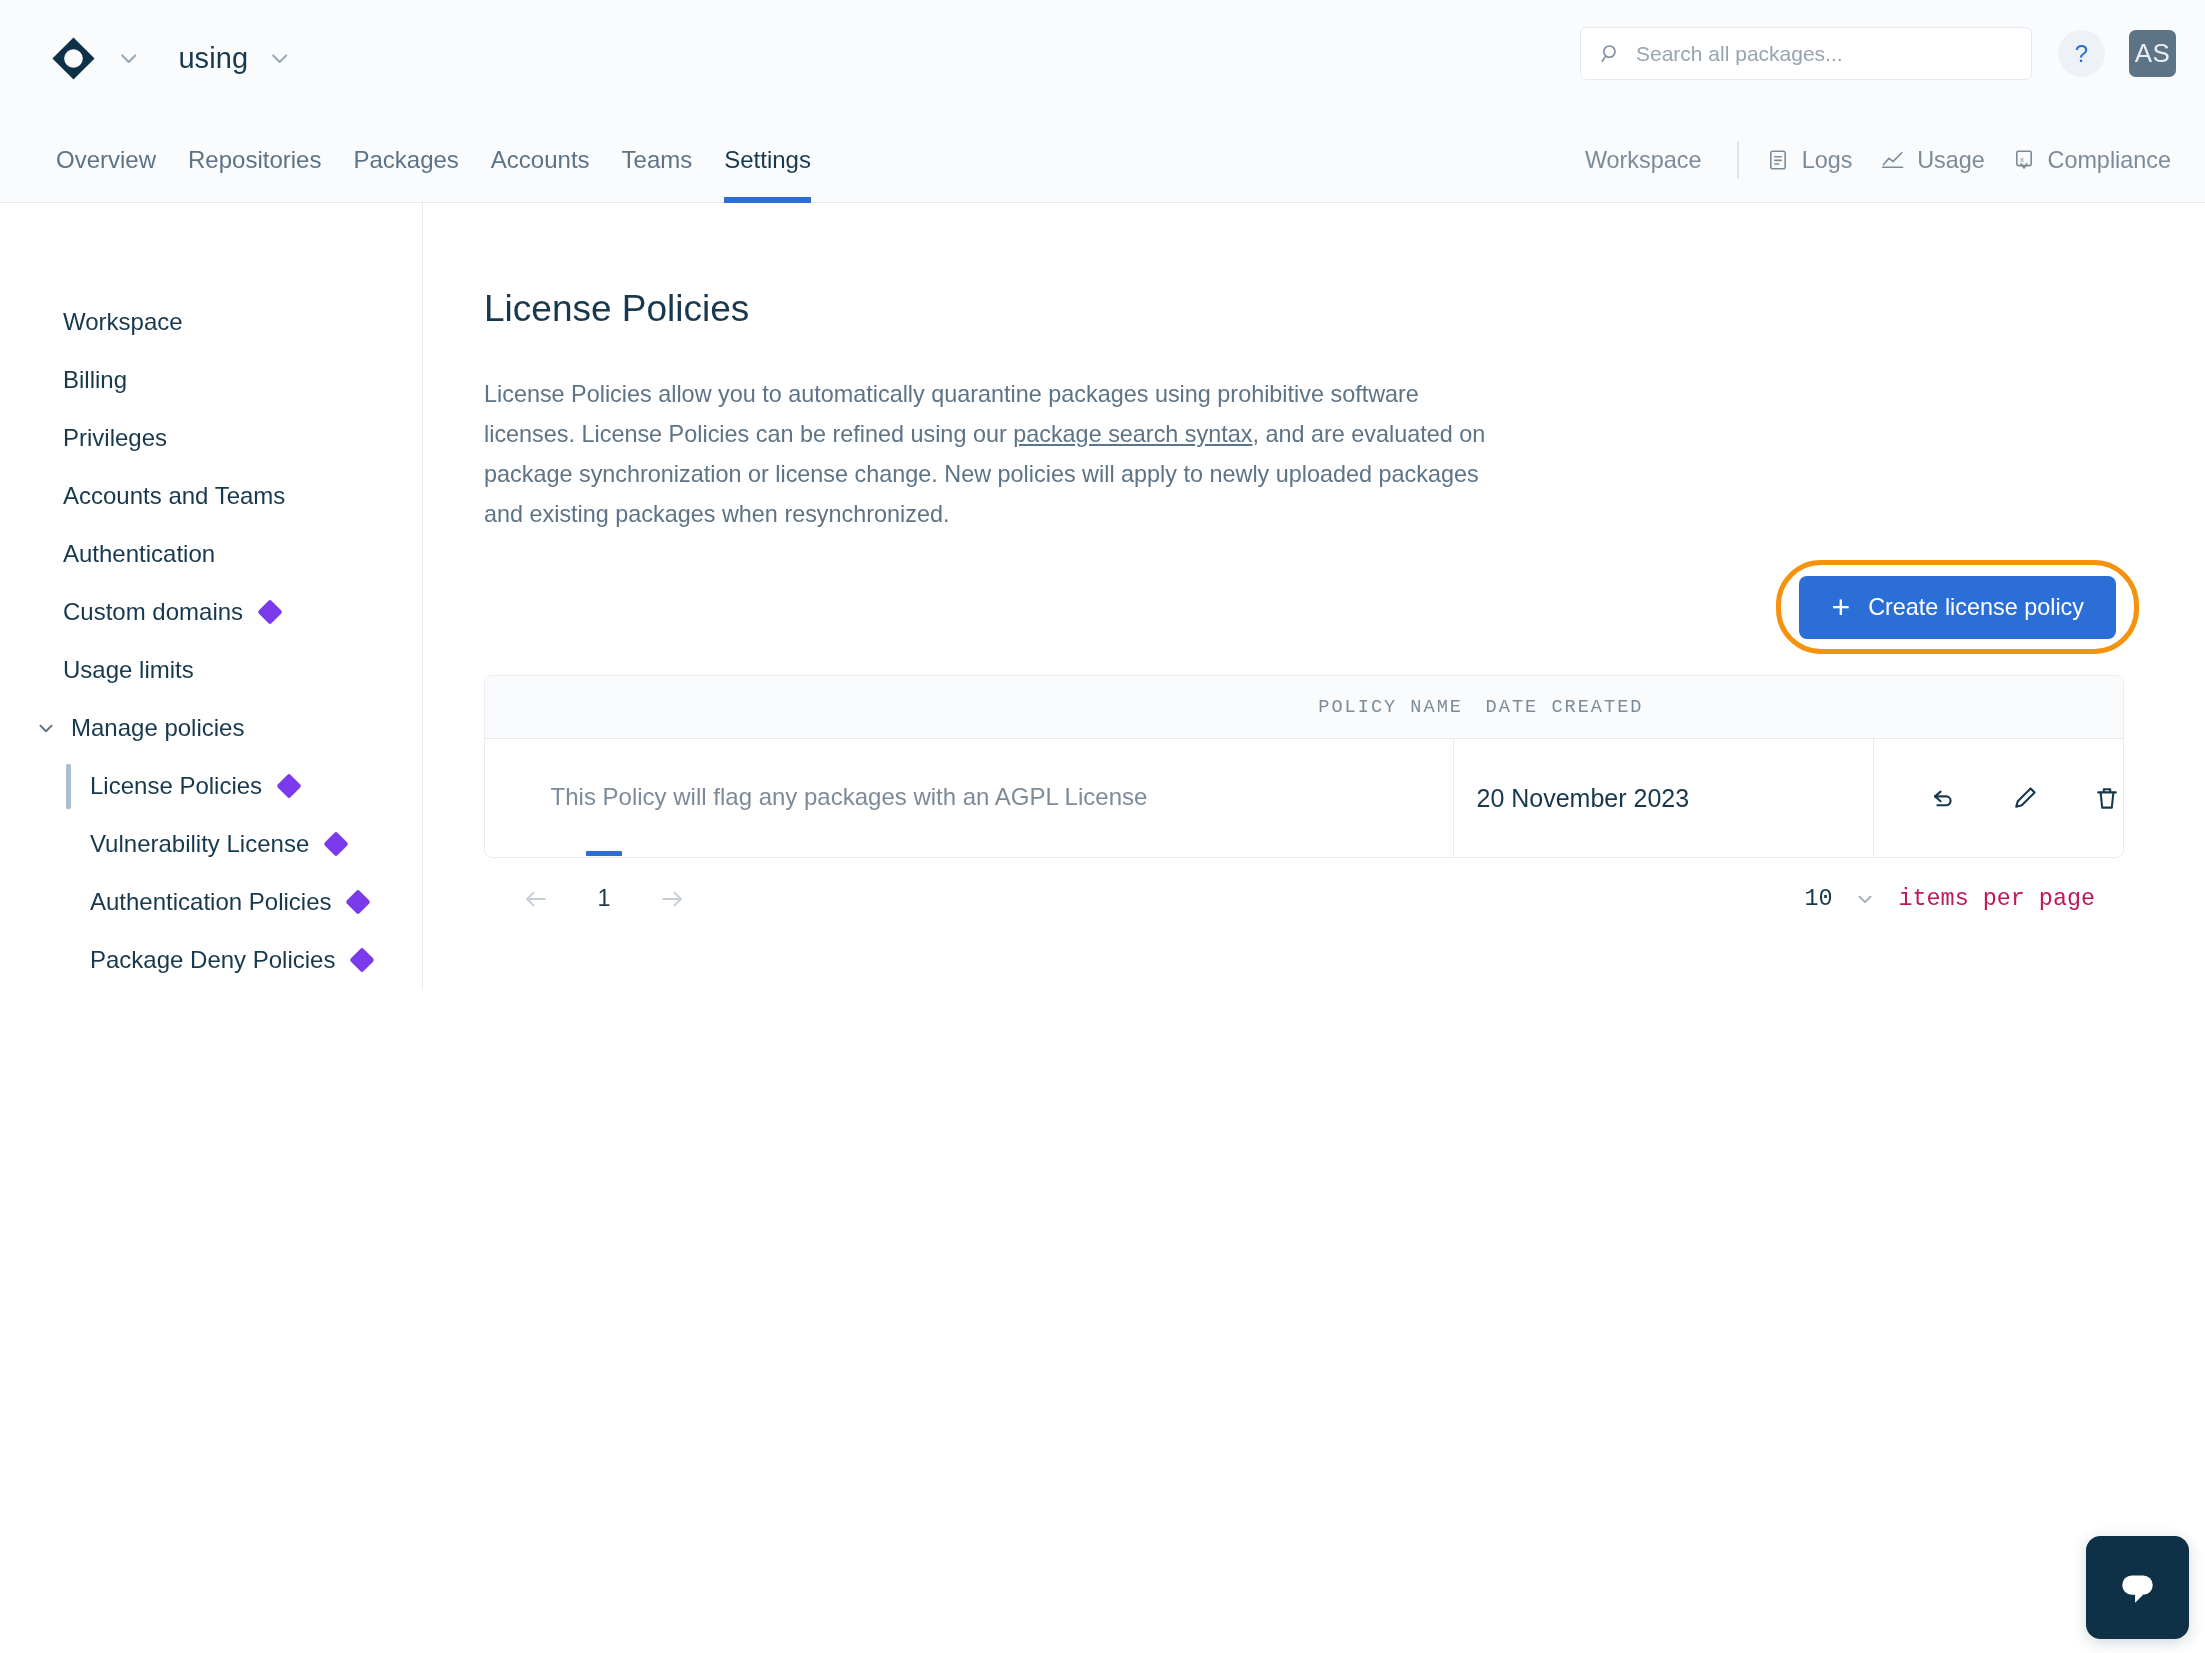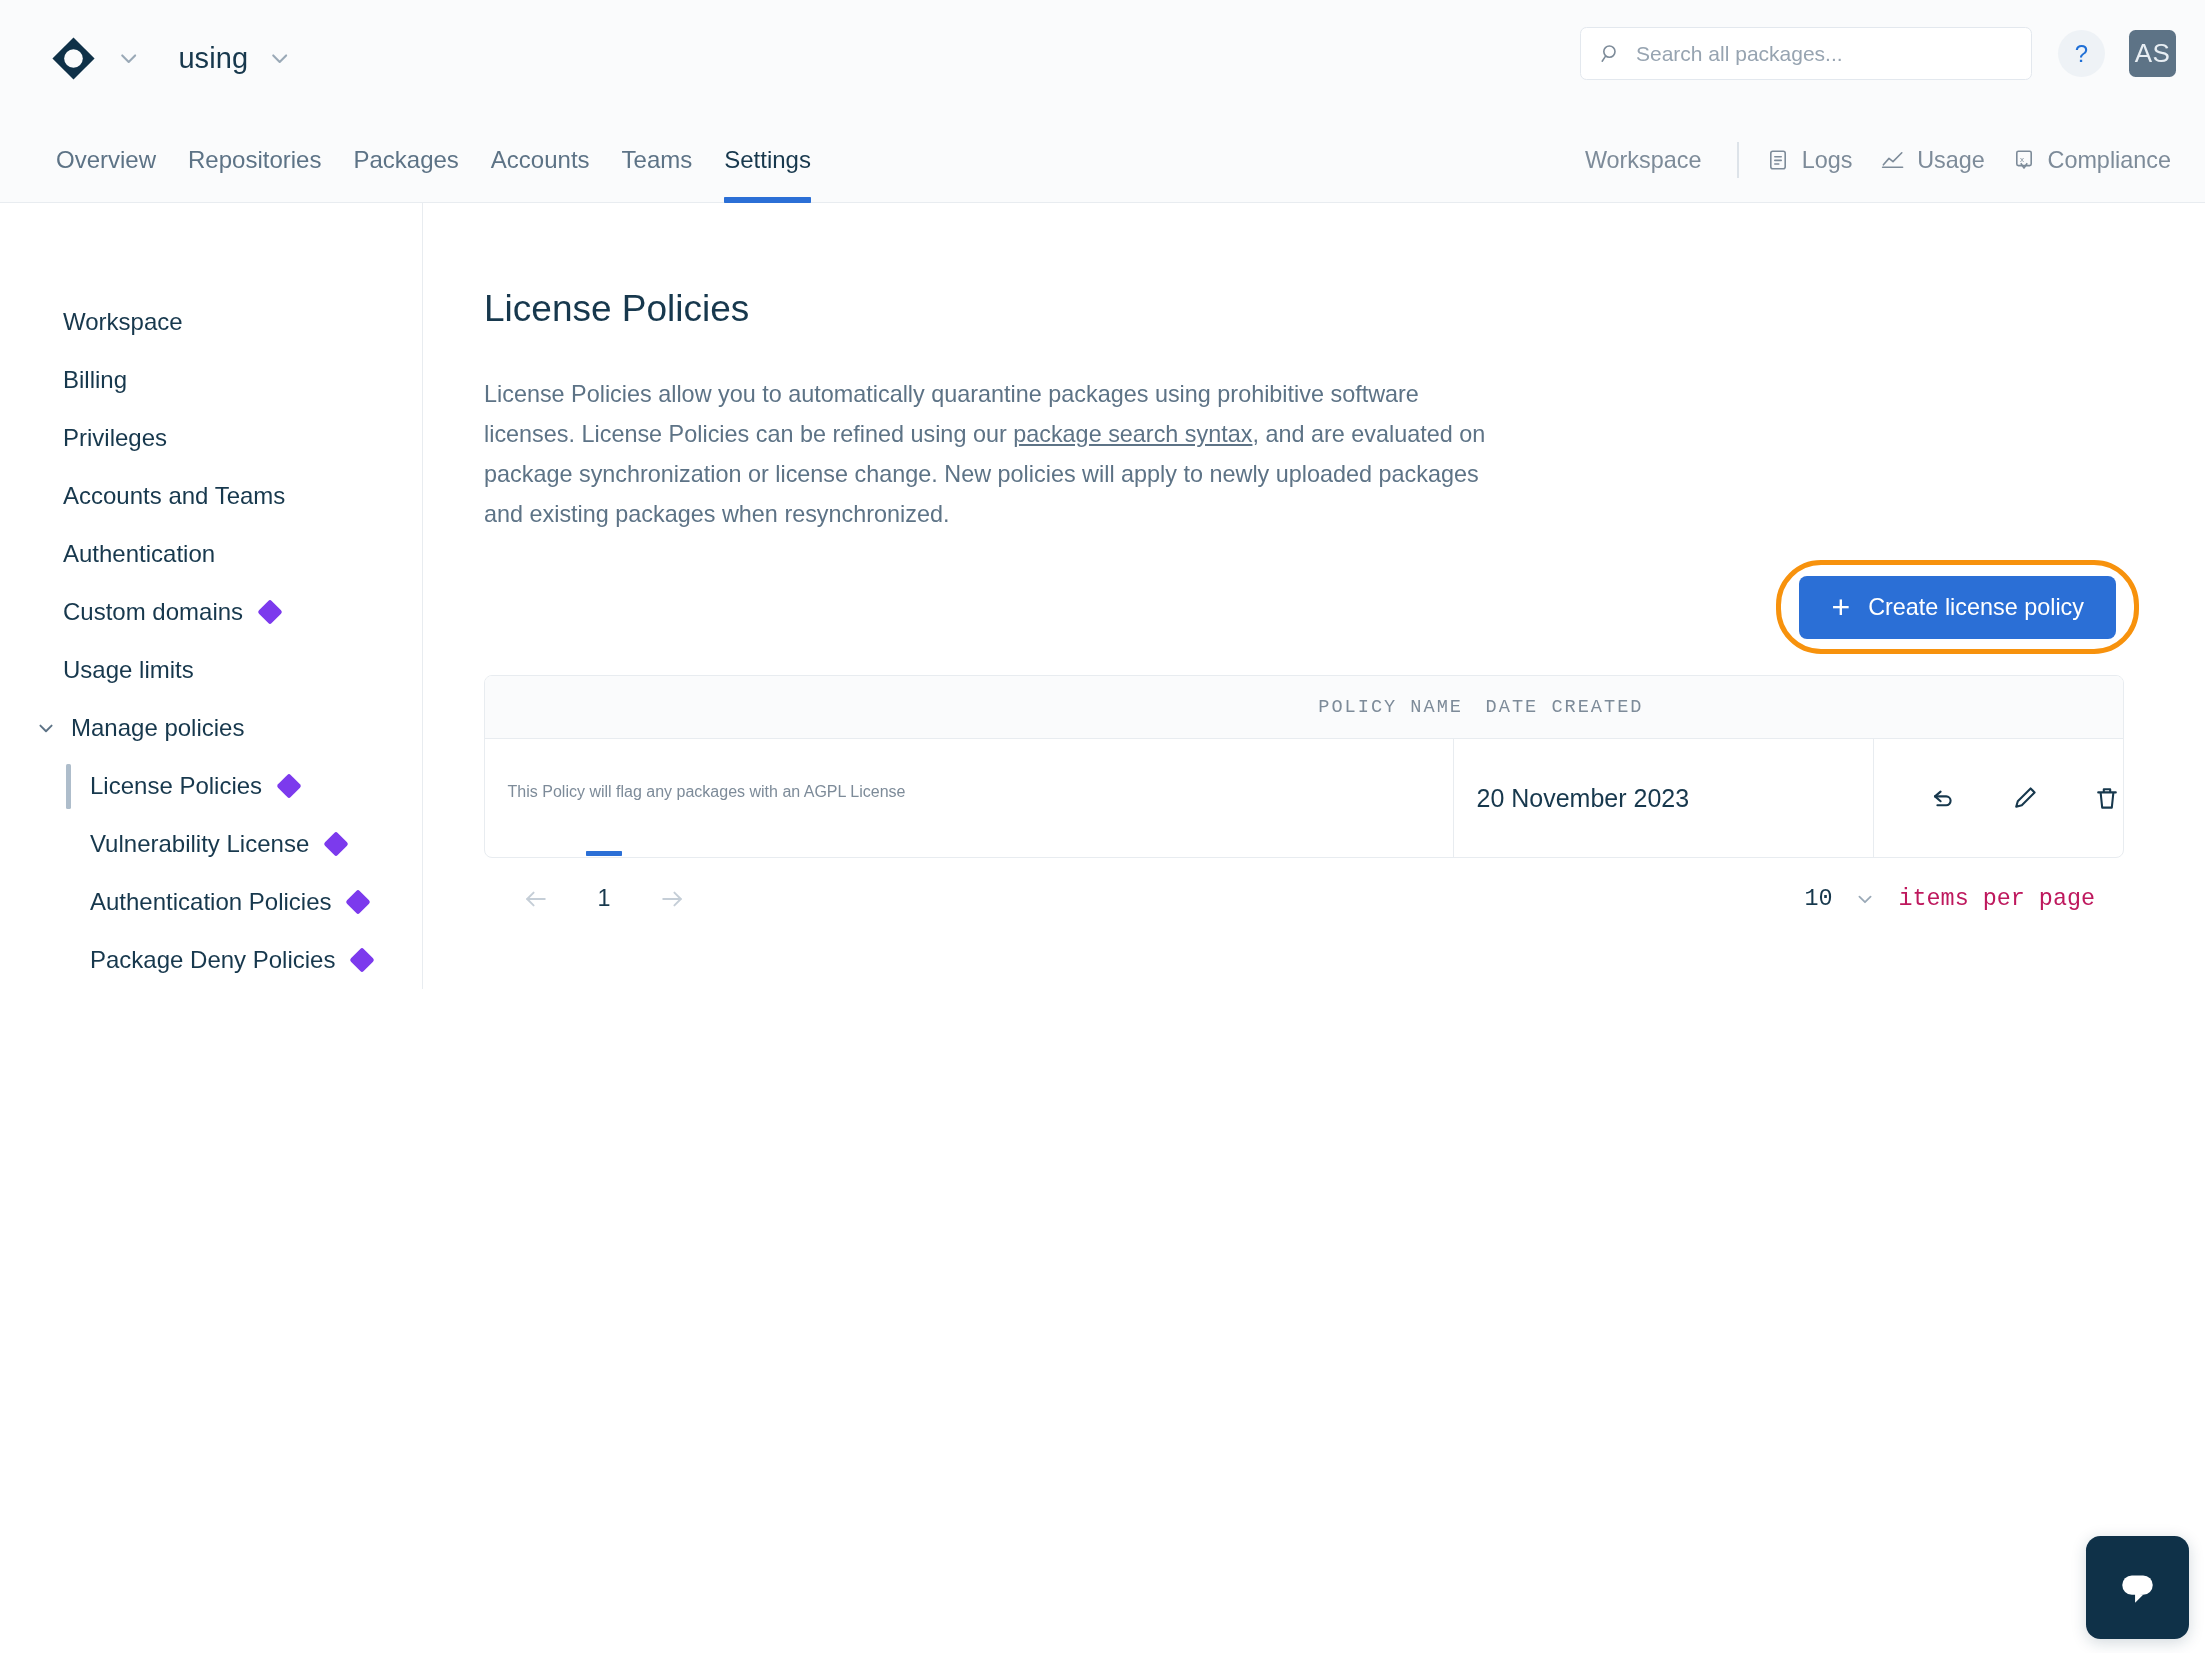--- a/index.html
+++ b/index.html
@@ -144,21 +144,21 @@
            border-bottom:1.6px solid #e8ecf0; }
   .th {
     font-family:"Liberation Mono", monospace;
     font-size:18.6px; letter-spacing:2px; color:#7d8b99;
   }
   .th-name { width:978px; padding-left:22.6px;text-align:right; }
   .th-date { flex:1; padding-left:22.6px; }
   .trow { display:flex; min-height:118px; align-items:stretch; }
   .td-name { width:978px; padding:31px 22.6px 0 22.6px; border-right:1.6px solid #e8ecf0; }
   .policy-name { font-size:26px; color:#17384d; }
-  .policy-desc { font-size:16px; color:#7d8b99; margin-top:13px; }
+  .policy-desc { font-size:24px; color:#7d8b99; margin-top:13px;margin-left:43px; }
   .td-date { width:424px; padding-left:22.6px; display:flex; align-items:center;
              font-size:25px; color:#17384d; border-right:1.6px solid #e8ecf0; }
   .td-actions { flex:1; display:flex; align-items:center; justify-content:flex-start;
                 padding-left:53px; gap:50px; }
   .icon-btn { cursor:pointer; display:flex; background:none; border:none; padding:0; }
 
   
   .pager {
     position:absolute; left:484px; top:862px; width:1640px;
     display:flex; align-items:center; height:73px;

